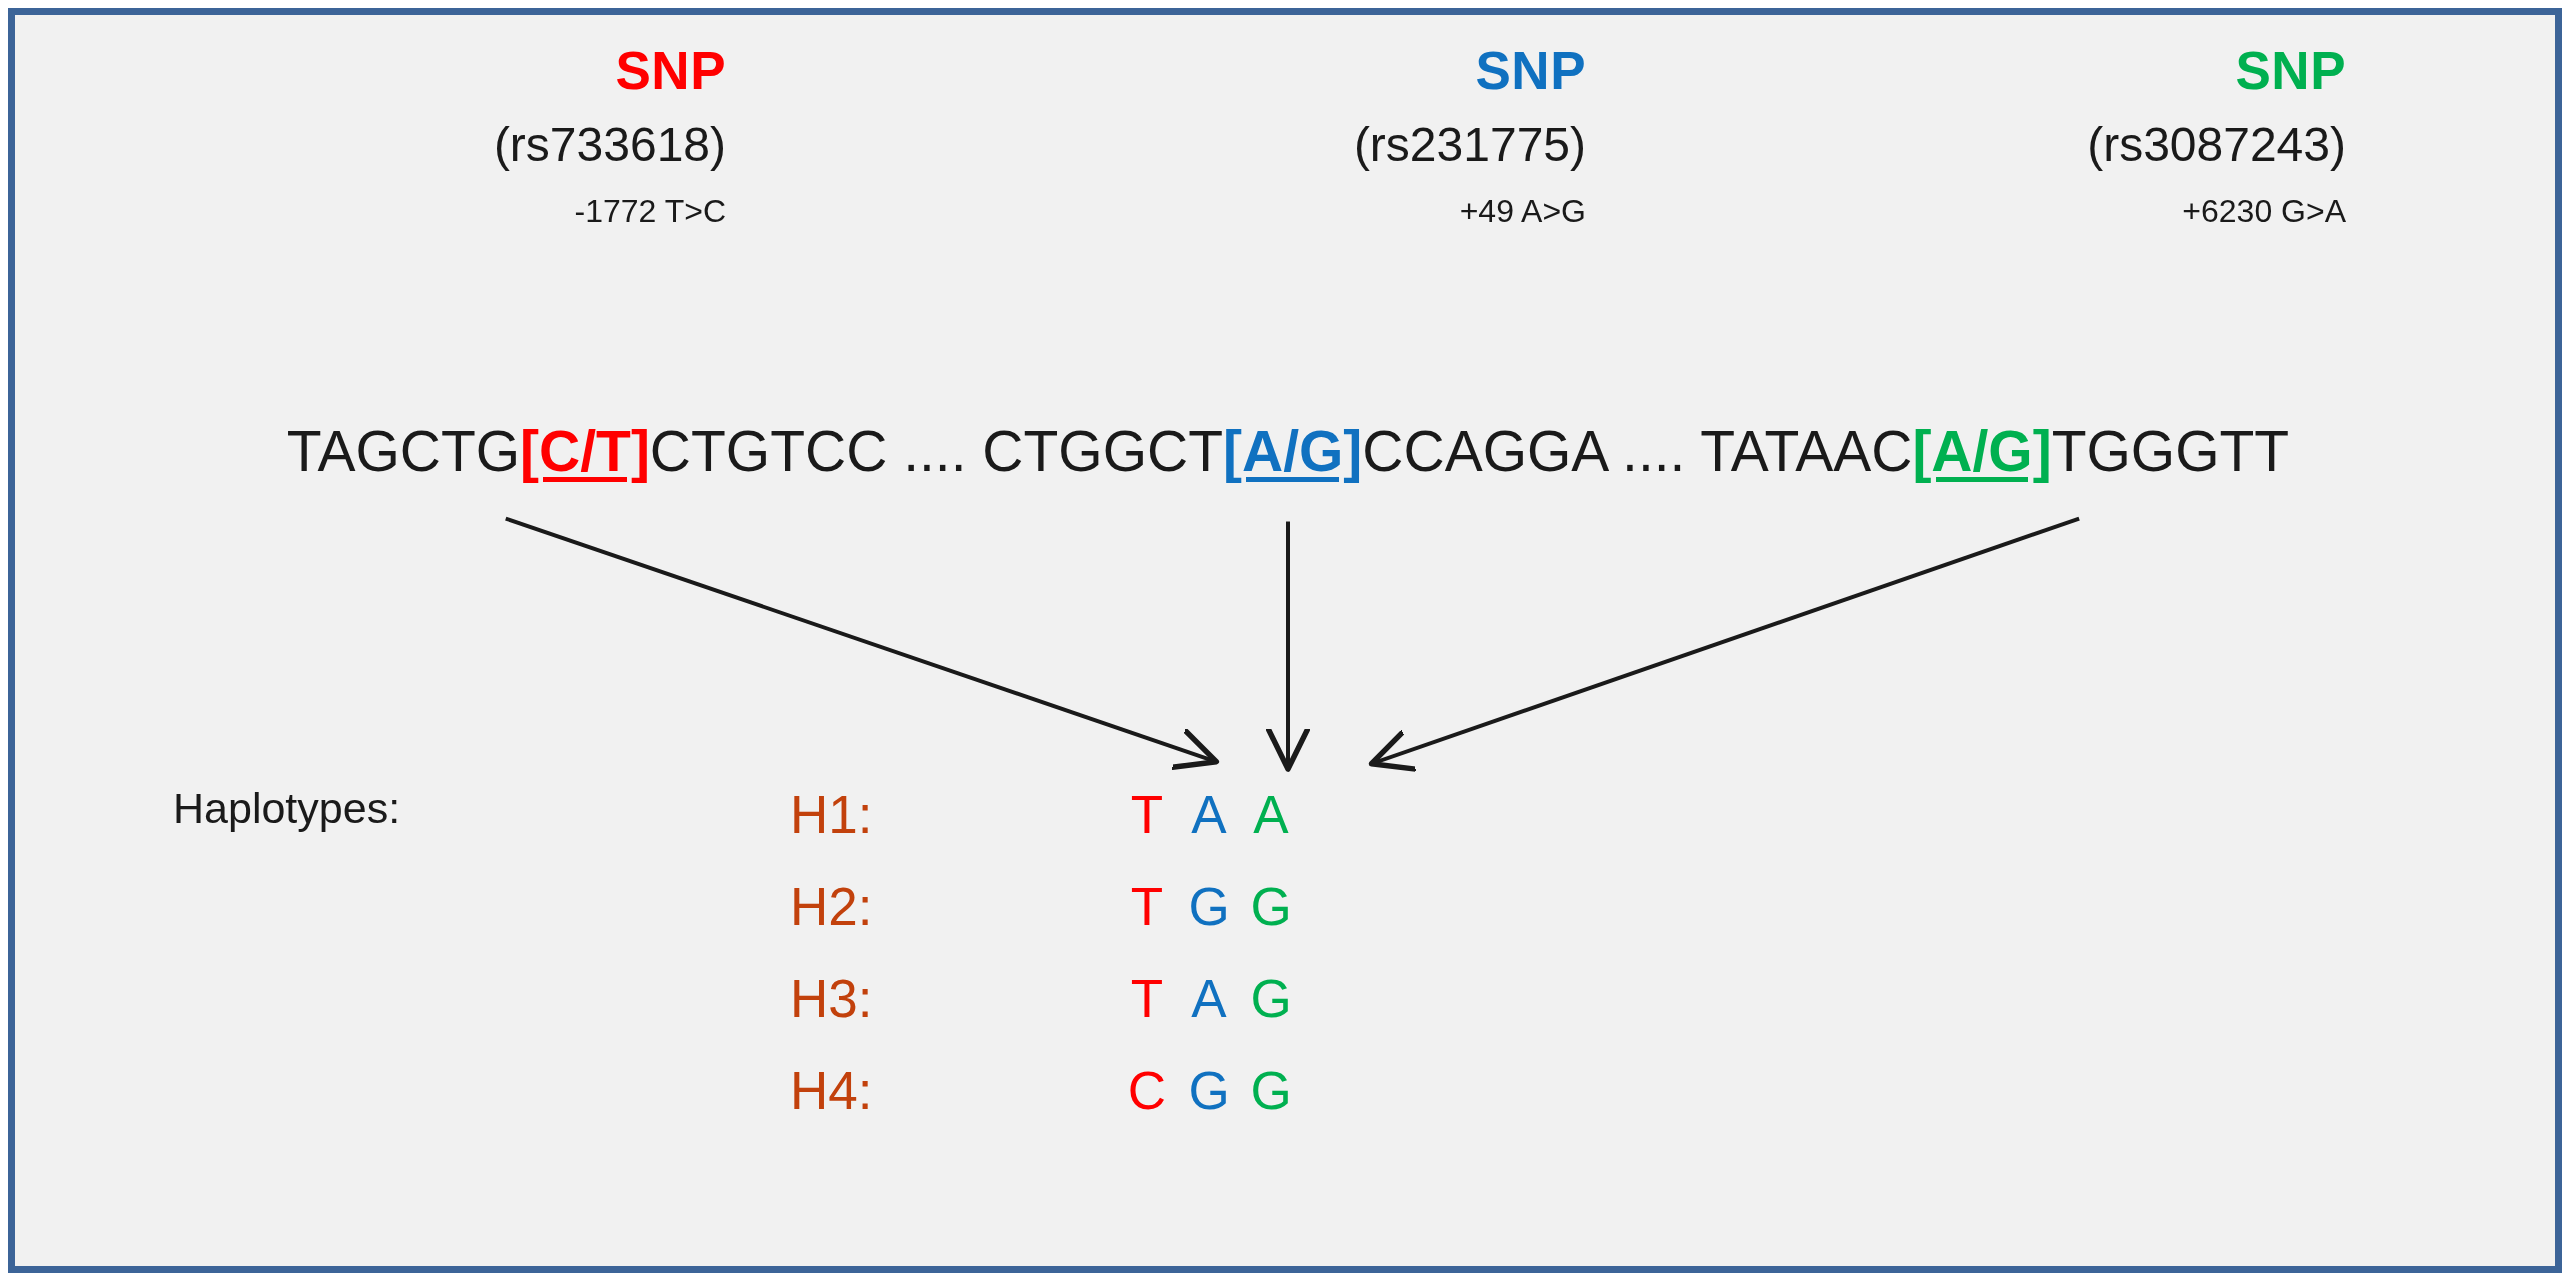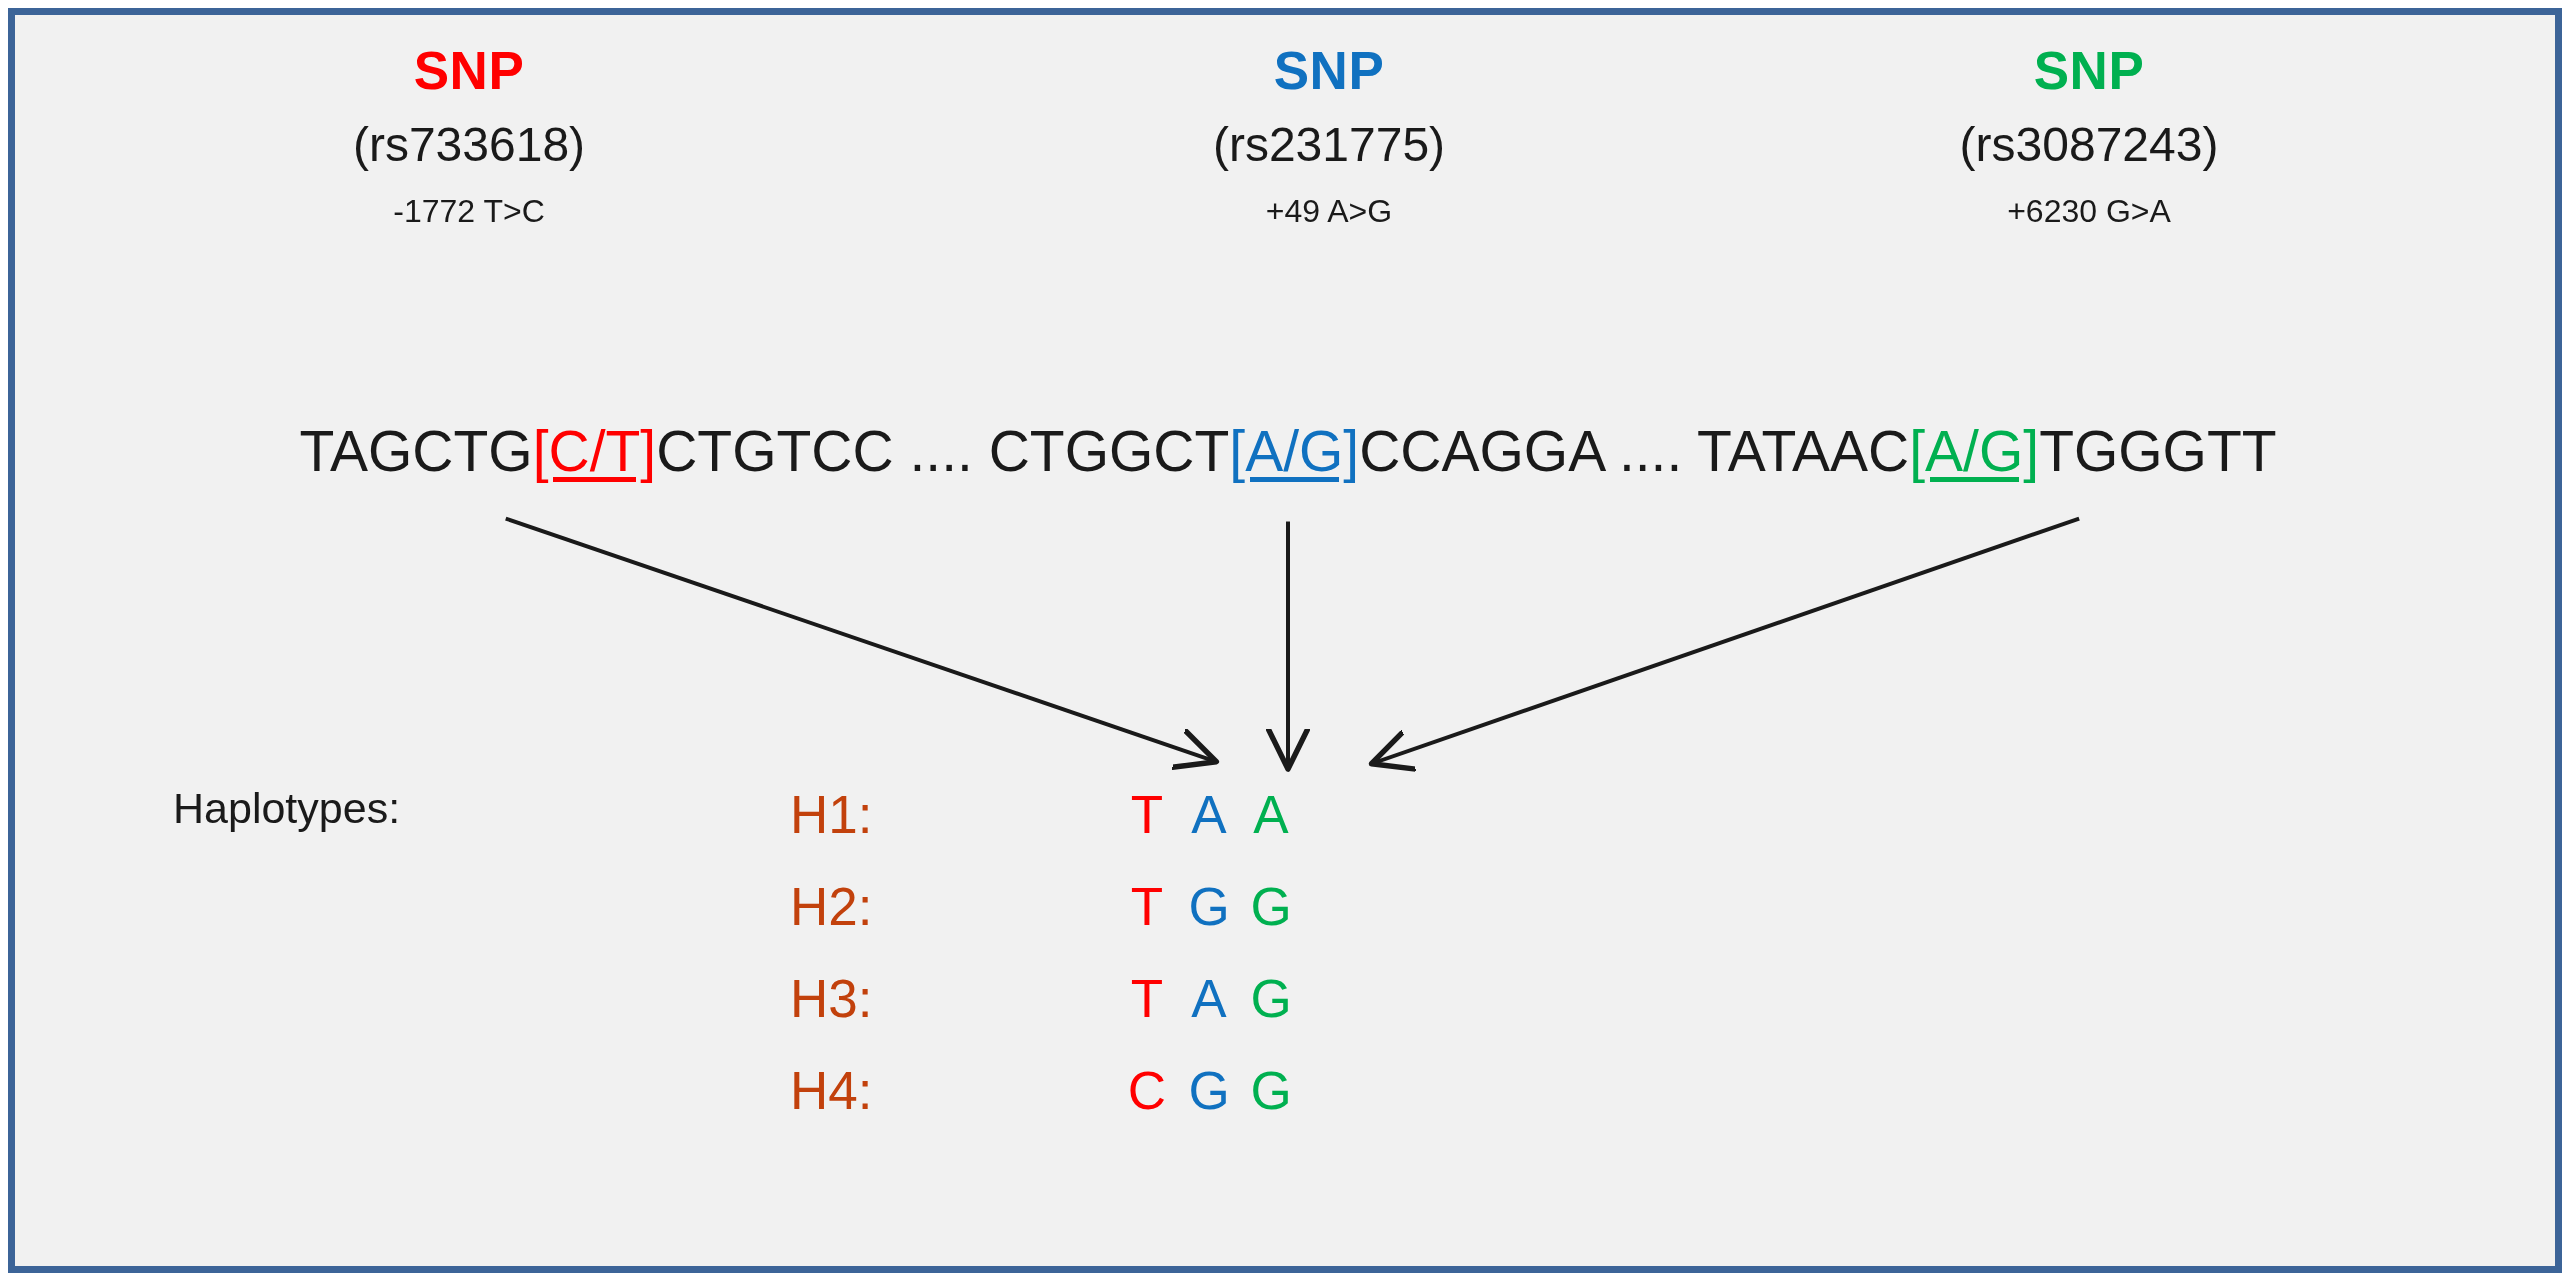--- a/index.html
+++ b/index.html
@@ -32,21 +32,21 @@
     position: absolute;
     left: 0;
     top: 0;
     width: 2576px;
     height: 1285px;
   }
 
   
   .snp-block {
     position: absolute;
-    text-align: center;
+    text-align: right;
     width: 514px;
   }
   .snp-title {
     font-size: 53px;
     font-weight: bold;
     line-height: 1.0;
     letter-spacing: 0.5px;
   }
   .snp-rsid {
     font-size: 48px;
@@ -71,21 +71,21 @@
     left: 0;
     top: 418px;
     width: 2576px;
     text-align: center;
     font-size: 57px;
     color: #1a1a1a;
     white-space: nowrap;
     letter-spacing: 0px;
   }
   #sequence-line .allele {
-    font-weight: normal;
+    font-weight: bold;
     text-decoration: underline;
     text-underline-offset: 6px;
     text-decoration-thickness: 5px;
     margin-top: 7px;
   }
   .seg { white-space: pre; }
 
   
   #haplotypes-label {
     position: absolute;

